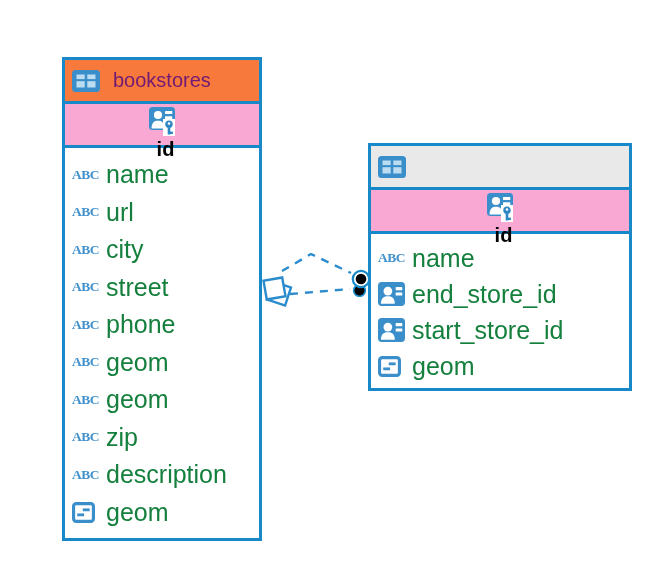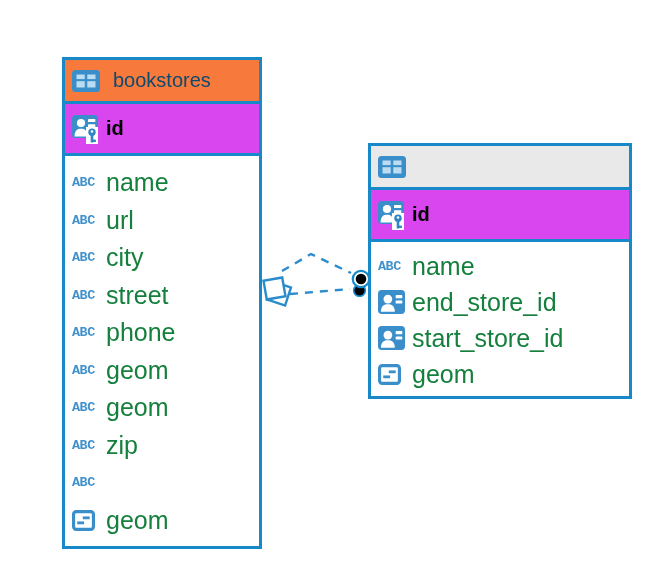--- a/index.html
+++ b/index.html
@@ -16,38 +16,38 @@
     position:absolute;background:#fff;border:3px solid #1789c9;
     box-sizing:border-box;z-index:1;
   }
   .t-bookstores{left:62px;top:57px;width:200px}
   .t-routes{left:368px;top:143px;width:264px}
 
   .thead{
     height:44px;display:flex;align-items:center;padding:0 6px 0 7px;
     border-bottom:3px solid #1789c9;box-sizing:border-box;
   }
-  .thead .title{font-size:20px;color:#0c4a6e;margin-left:7px;white-space:nowrap}
+  .thead .title{font-size:20px;color:#701a75;margin-left:7px;white-space:nowrap}
 
   .pk-row{
-    height:52px;display:flex;align-items:center;padding-left:7px;
-    border-bottom:3px solid #1789c9;box-sizing:border-box;background:#d946ef;
+    height:44px;display:flex;align-items:center;padding-left:7px;
+    border-bottom:3px solid #1789c9;box-sizing:border-box;background:#f9a8d4;flex-direction:column;
   }
   .pk-row .cname{font-size:20px;font-weight:bold;color:#000}
 
   .cols{padding:8px 0 7px}
   .t-routes .cols{padding:6px 0 4px}
   .col-row{display:flex;align-items:center;height:37.5px;padding-left:7px}
   .t-routes .col-row{height:36px}
   .cname{font-size:25px;color:#15803d;white-space:nowrap}
 
   .islot{width:34px;flex:0 0 34px;display:flex;align-items:center;justify-content:flex-start}
   .islot svg{display:block}
   .abc{
-    font-family:Liberation Mono, monospace;font-weight:bold;font-size:13.5px;
+    font-family:Liberation Serif, serif;font-weight:bold;font-size:13.5px;
     color:#4191cc;letter-spacing:-0.5px;
   }
 
   
   .overlay{position:absolute;left:0;top:0;z-index:2;pointer-events:none}
   .dash{fill:none;stroke:#2b8ccd;stroke-width:2.4;stroke-dasharray:8 7}
   .dia{fill:#ffffff;stroke:#2b8ccd;stroke-width:2.4}
 
   .defs-holder{position:absolute;width:0;height:0;overflow:hidden}
 </style>
@@ -155,20 +155,21 @@
       <div class="col-row">
         <span class="islot">
             <span class="abc">ABC</span>
           </span>
         <span class="cname">zip</span>
       </div>
       <div class="col-row">
         <span class="islot">
             <span class="abc">ABC</span>
           </span>
+        <span class="cname">description</span>
       </div>
       <div class="col-row">
         <span class="islot">
           <svg width="23" height="21">
               <use href="#icon-geom"></use>
             </svg>
         </span>
         <span class="cname">geom</span>
       </div>
     </div>

